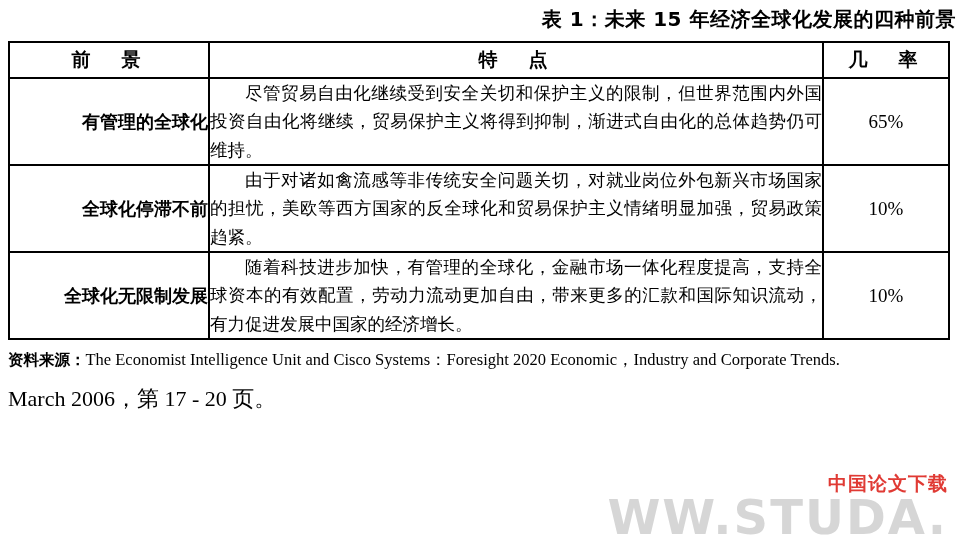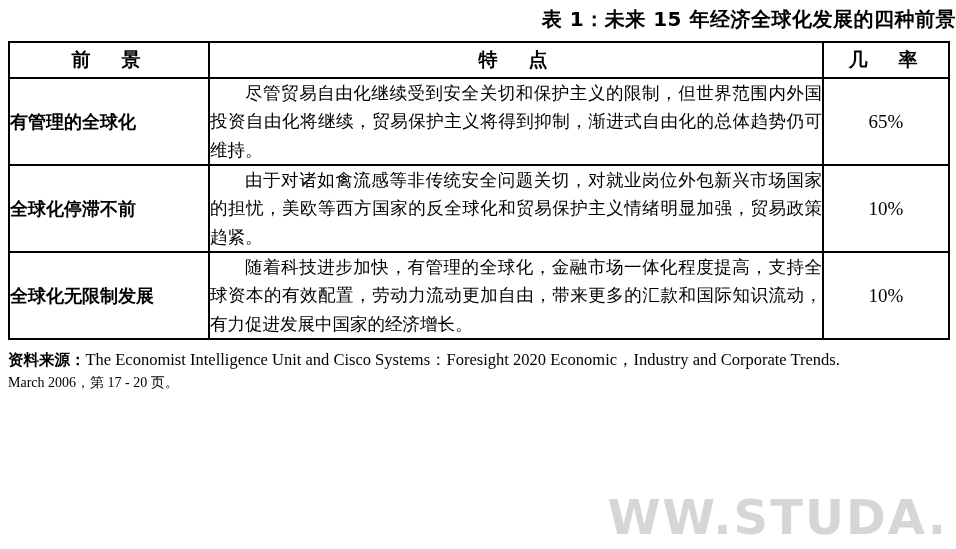--- a/index.html
+++ b/index.html
@@ -50,21 +50,21 @@
     letter-spacing: 6px;
   }
   .col-scenario { width: 200px; }
   .col-feature  { width: 614px; }
   .col-prob     { width: 126px; }
 
   td.scenario {
     font-family: "DejaVu Sans", "Liberation Sans", sans-serif;
     font-weight: bold;
     font-size: 18px;
-    text-align: left;
+    text-align: right;
     line-height: 1.3;
     padding: 4px 2px;
   }
   td.feature {
     font-family: "DejaVu Sans", "Liberation Sans", sans-serif;
     font-size: 17.5px;
     line-height: 1.62;
     text-align: justify;
     text-justify: inter-ideograph;
     padding: 8px 10px 8px 12px;
@@ -84,22 +84,22 @@
   }
   .source .label {
     font-weight: bold;
   }
   .source .eng {
     font-family: "Liberation Serif", "DejaVu Serif", serif;
     font-size: 16.5px;
   }
   .source-line2 {
     font-family: "Liberation Serif", "DejaVu Serif", serif;
-    font-size: 14px;
-    margin: 0 8px 0 8px;
+    font-size: 22px;
+    margin: 10px 8px 0 8px;
   }
   
   .watermark {
     position: absolute;
     right: 8px;
     bottom: 8px;
     text-align: right;
     pointer-events: none;
     user-select: none;
   }
@@ -158,16 +158,17 @@
       </tr>
     </tbody>
   </table>
 
   <div class="source">
     <span class="label">资料来源：</span><span class="eng">The Economist Intelligence Unit and Cisco Systems：Foresight 2020 Economic，Industry and Corporate Trends.</span>
   </div>
   <div class="source-line2">March 2006，第 17 - 20 页。</div>
 
   <div class="watermark">
+    <div class="wm-top">中国论文下载</div>
     <div class="wm-bottom">WW.STUDA.</div>
   </div>
 
 </div>
 
 </body></html>

